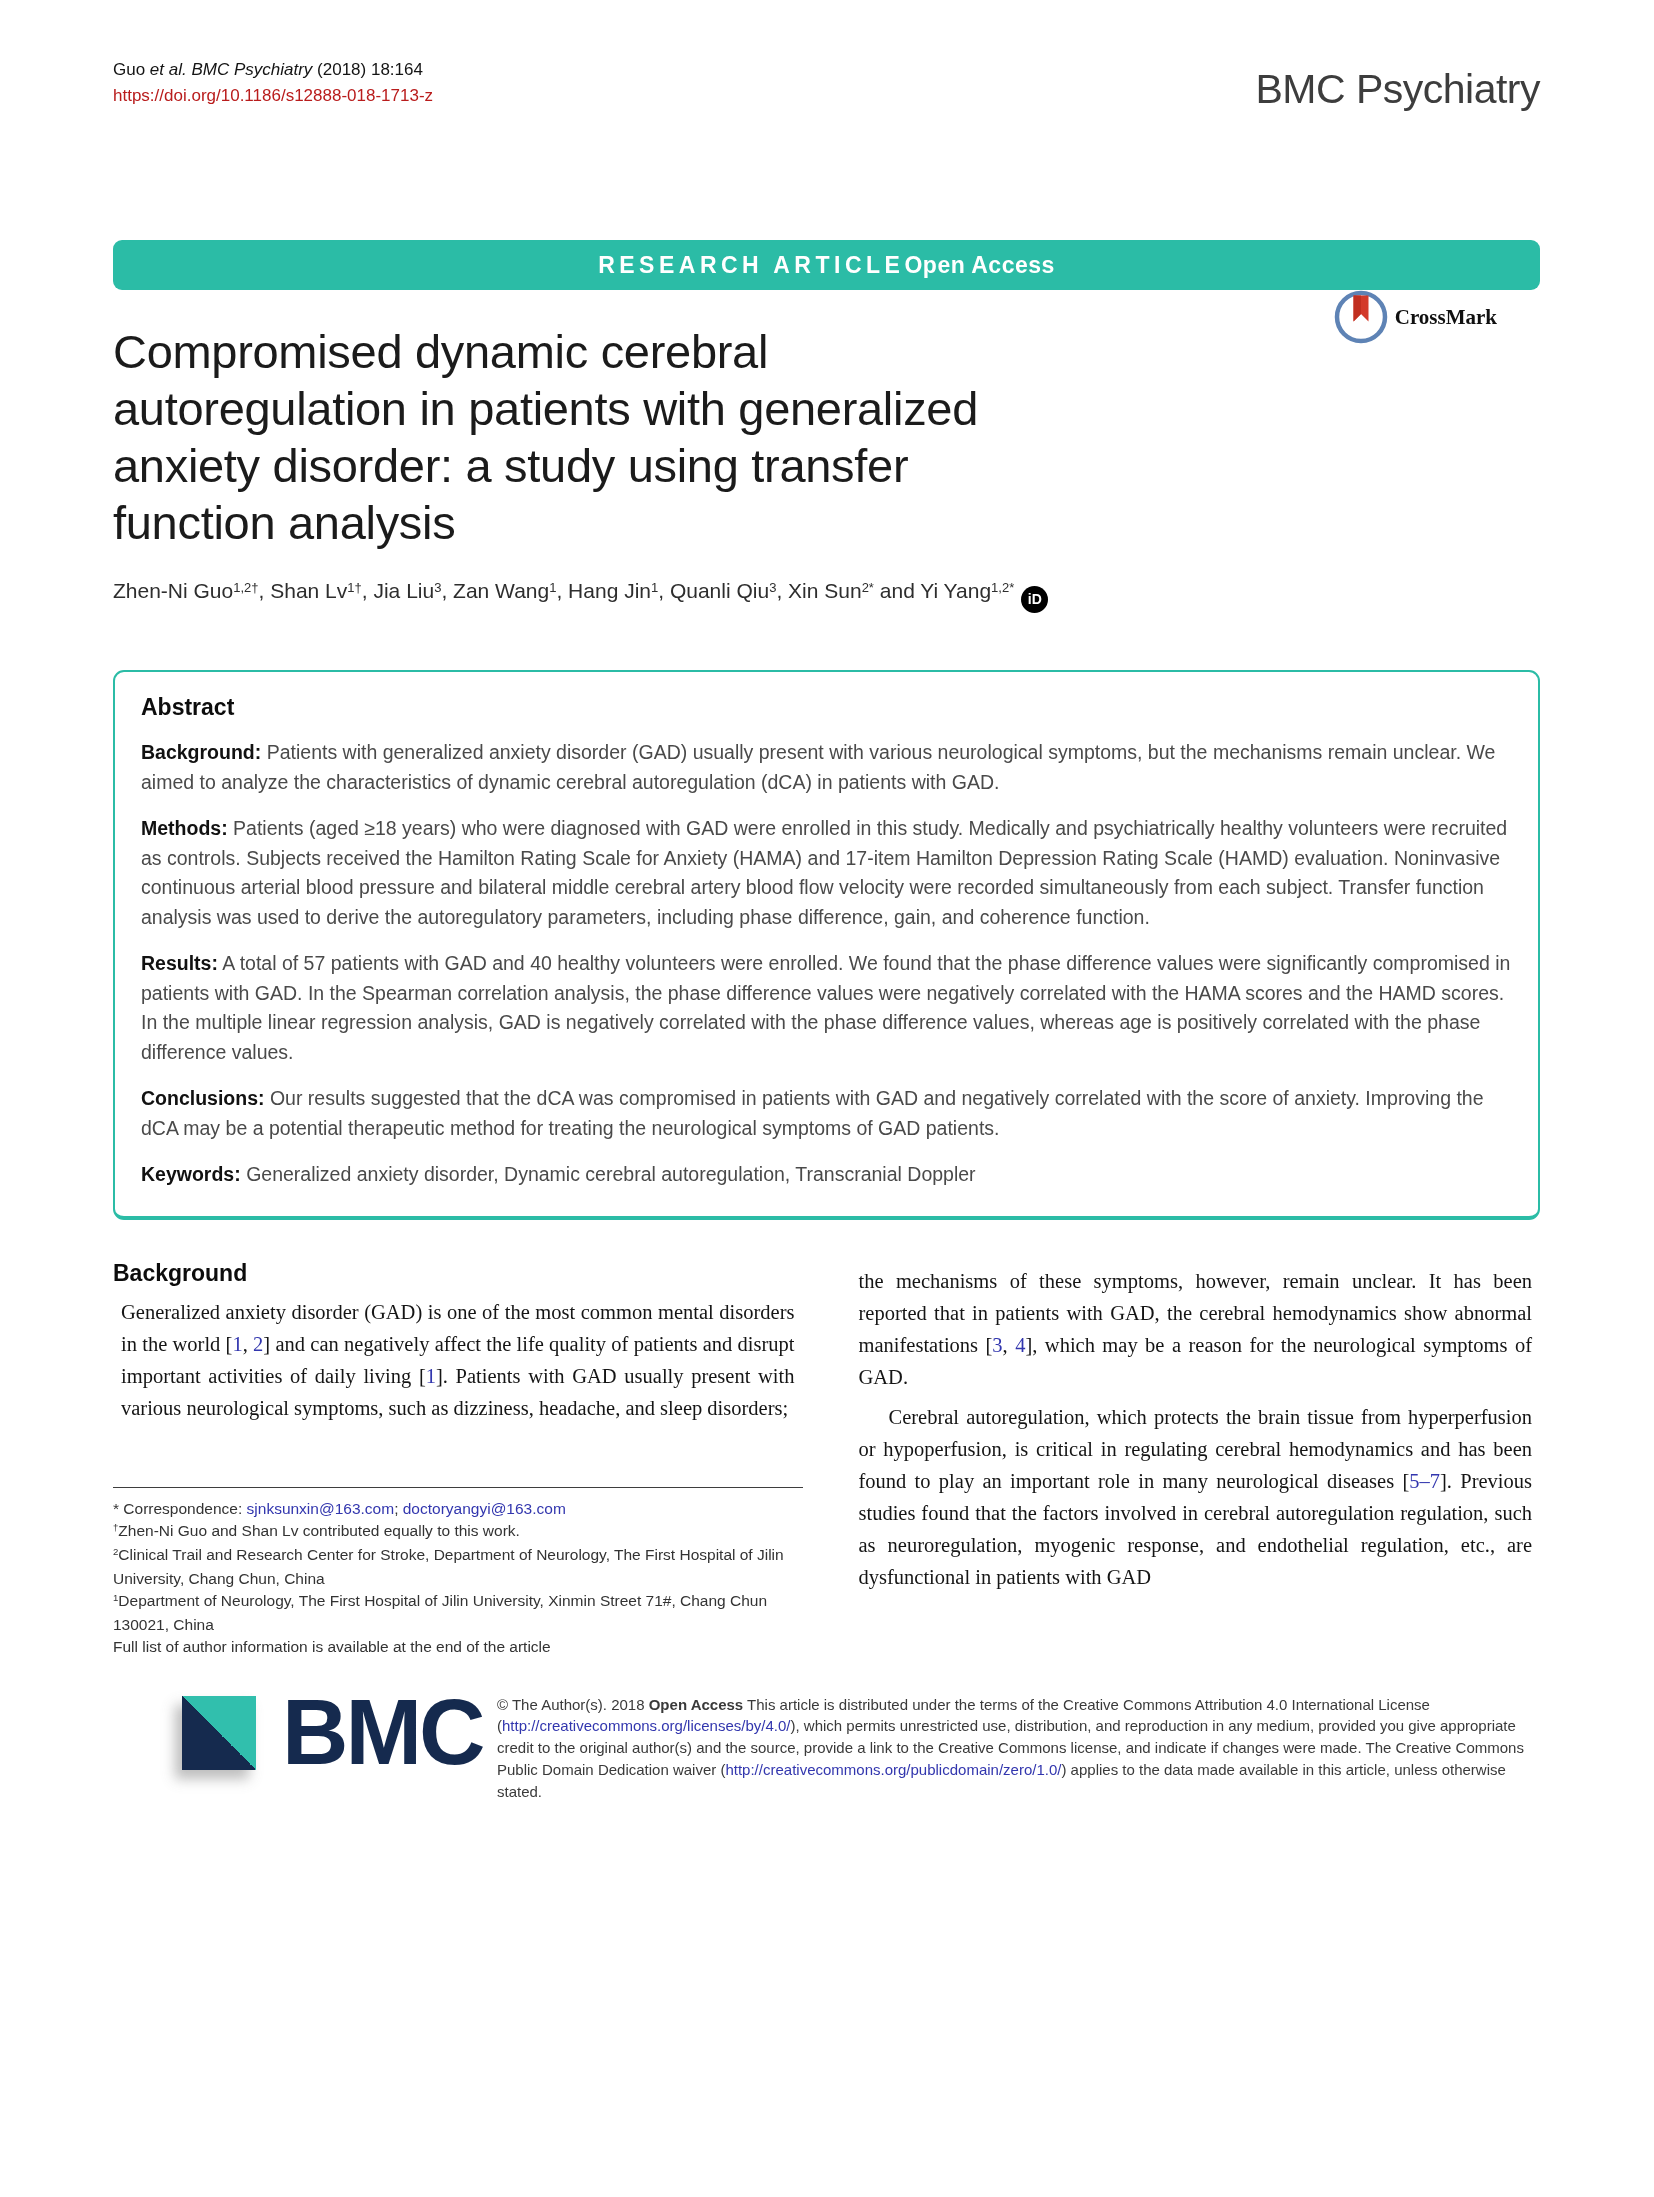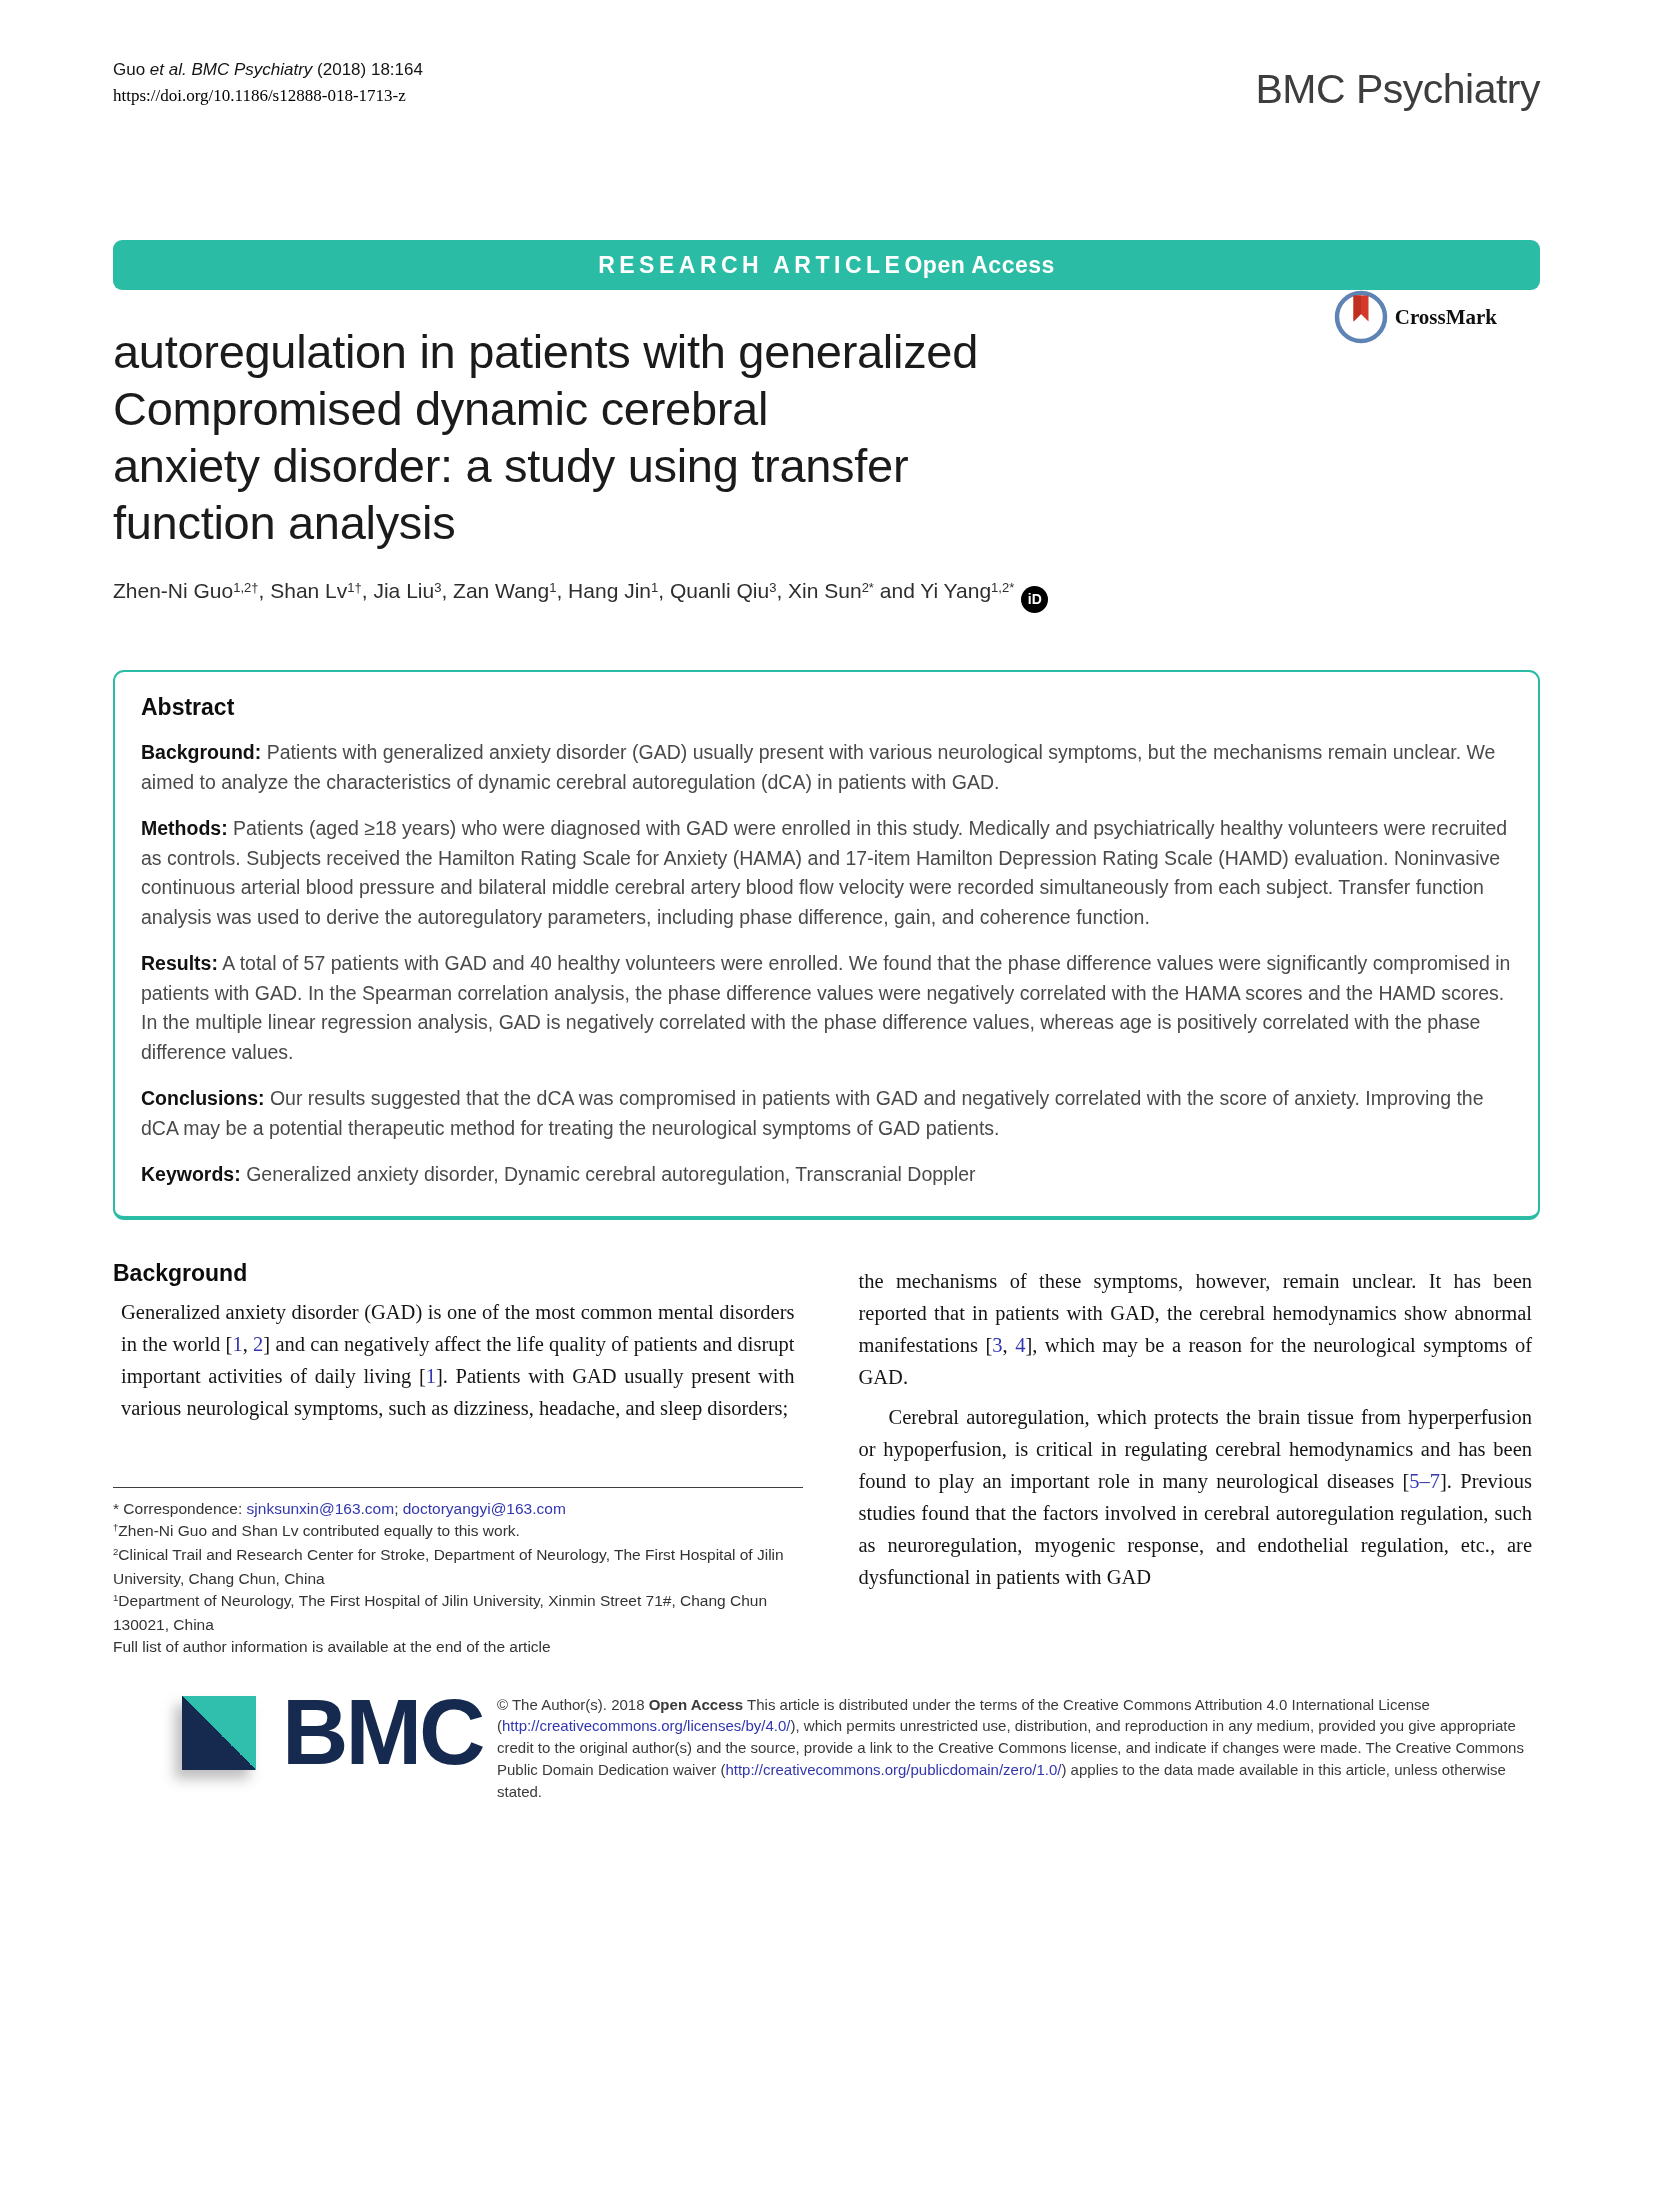--- a/index.html
+++ b/index.html
@@ -3,21 +3,21 @@
 <meta charset="utf-8">
 <style>
   html,body{margin:0;padding:0;background:#ffffff;}
   .page{position:relative;width:1654px;height:2197px;background:#fff;overflow:hidden;
         font-family:"Liberation Sans",sans-serif;color:#141414;}
   .content{padding:0 114px 0 113px;}
 
   
   .header{position:relative;padding-top:57px;}
   .cite-line{font-size:17px;line-height:1.5;color:#141414;}
-  .doi-line{font-size:17px;line-height:1.5;color:#000000;font-family:Liberation Serif, serif;}
+  .doi-line{font-size:17px;line-height:1.5;color:#b91c1c;}
   .journal{position:absolute;top:66px;right:0;font-size:41px;font-weight:400;color:#3d3d3d;letter-spacing:-0.5px;}
 
   
   .banner{margin-top:132px;height:50px;background:#2BBCA6;border-radius:9px;
           display:flex;align-items:center;justify-content:center;padding:0 25px;}
   .banner-cat{color:#fff;font-weight:bold;font-size:23px;letter-spacing:4.5px;}
   .banner-oa{color:#fff;font-weight:bold;font-size:23px;letter-spacing:0.5px;}
 
   
   .crossmark{position:absolute;top:290px;right:157px;display:flex;align-items:center;gap:7px;cursor:pointer;}
@@ -88,22 +88,22 @@
       <div class="doi-line">https://doi.org/10.1186/s12888-018-1713-z</div>
       <div class="journal">BMC Psychiatry</div>
     </div>
 
     <div class="banner">
       <span class="banner-cat">RESEARCH ARTICLE</span>
       <span class="banner-oa">Open Access</span>
     </div>
 
     <h1 class="title">
+      <div>Compromised dynamic cerebral</div>
       <div>autoregulation in patients with generalized</div>
-      <div>Compromised dynamic cerebral</div>
       <div>anxiety disorder: a study using transfer</div>
       <div>function analysis</div>
     </h1>
 
     <div class="authors"><span><span>Zhen-Ni Guo</span><span class="sup">1,2†</span><span>, Shan Lv</span><span class="sup">1†</span><span>, Jia Liu</span><span class="sup">3</span><span>, Zan Wang</span><span class="sup">1</span><span>, Hang Jin</span><span class="sup">1</span><span>, Quanli Qiu</span><span class="sup">3</span><span>, Xin Sun</span><span class="sup">2*</span><span> and Yi Yang</span><span class="sup">1,2*</span></span><span class="orcid">iD</span></div>
 
     <div class="abstract">
       <h2>Abstract</h2>
       <p><strong>Background:</strong> <span>Patients with generalized anxiety disorder (GAD) usually present with various neurological symptoms, but the mechanisms remain unclear. We aimed to analyze the characteristics of dynamic cerebral autoregulation (dCA) in patients with GAD.</span></p>
       <p><strong>Methods:</strong> <span>Patients (aged ≥18 years) who were diagnosed with GAD were enrolled in this study. Medically and psychiatrically healthy volunteers were recruited as controls. Subjects received the Hamilton Rating Scale for Anxiety (HAMA) and 17-item Hamilton Depression Rating Scale (HAMD) evaluation. Noninvasive continuous arterial blood pressure and bilateral middle cerebral artery blood flow velocity were recorded simultaneously from each subject. Transfer function analysis was used to derive the autoregulatory parameters, including phase difference, gain, and coherence function.</span></p>

